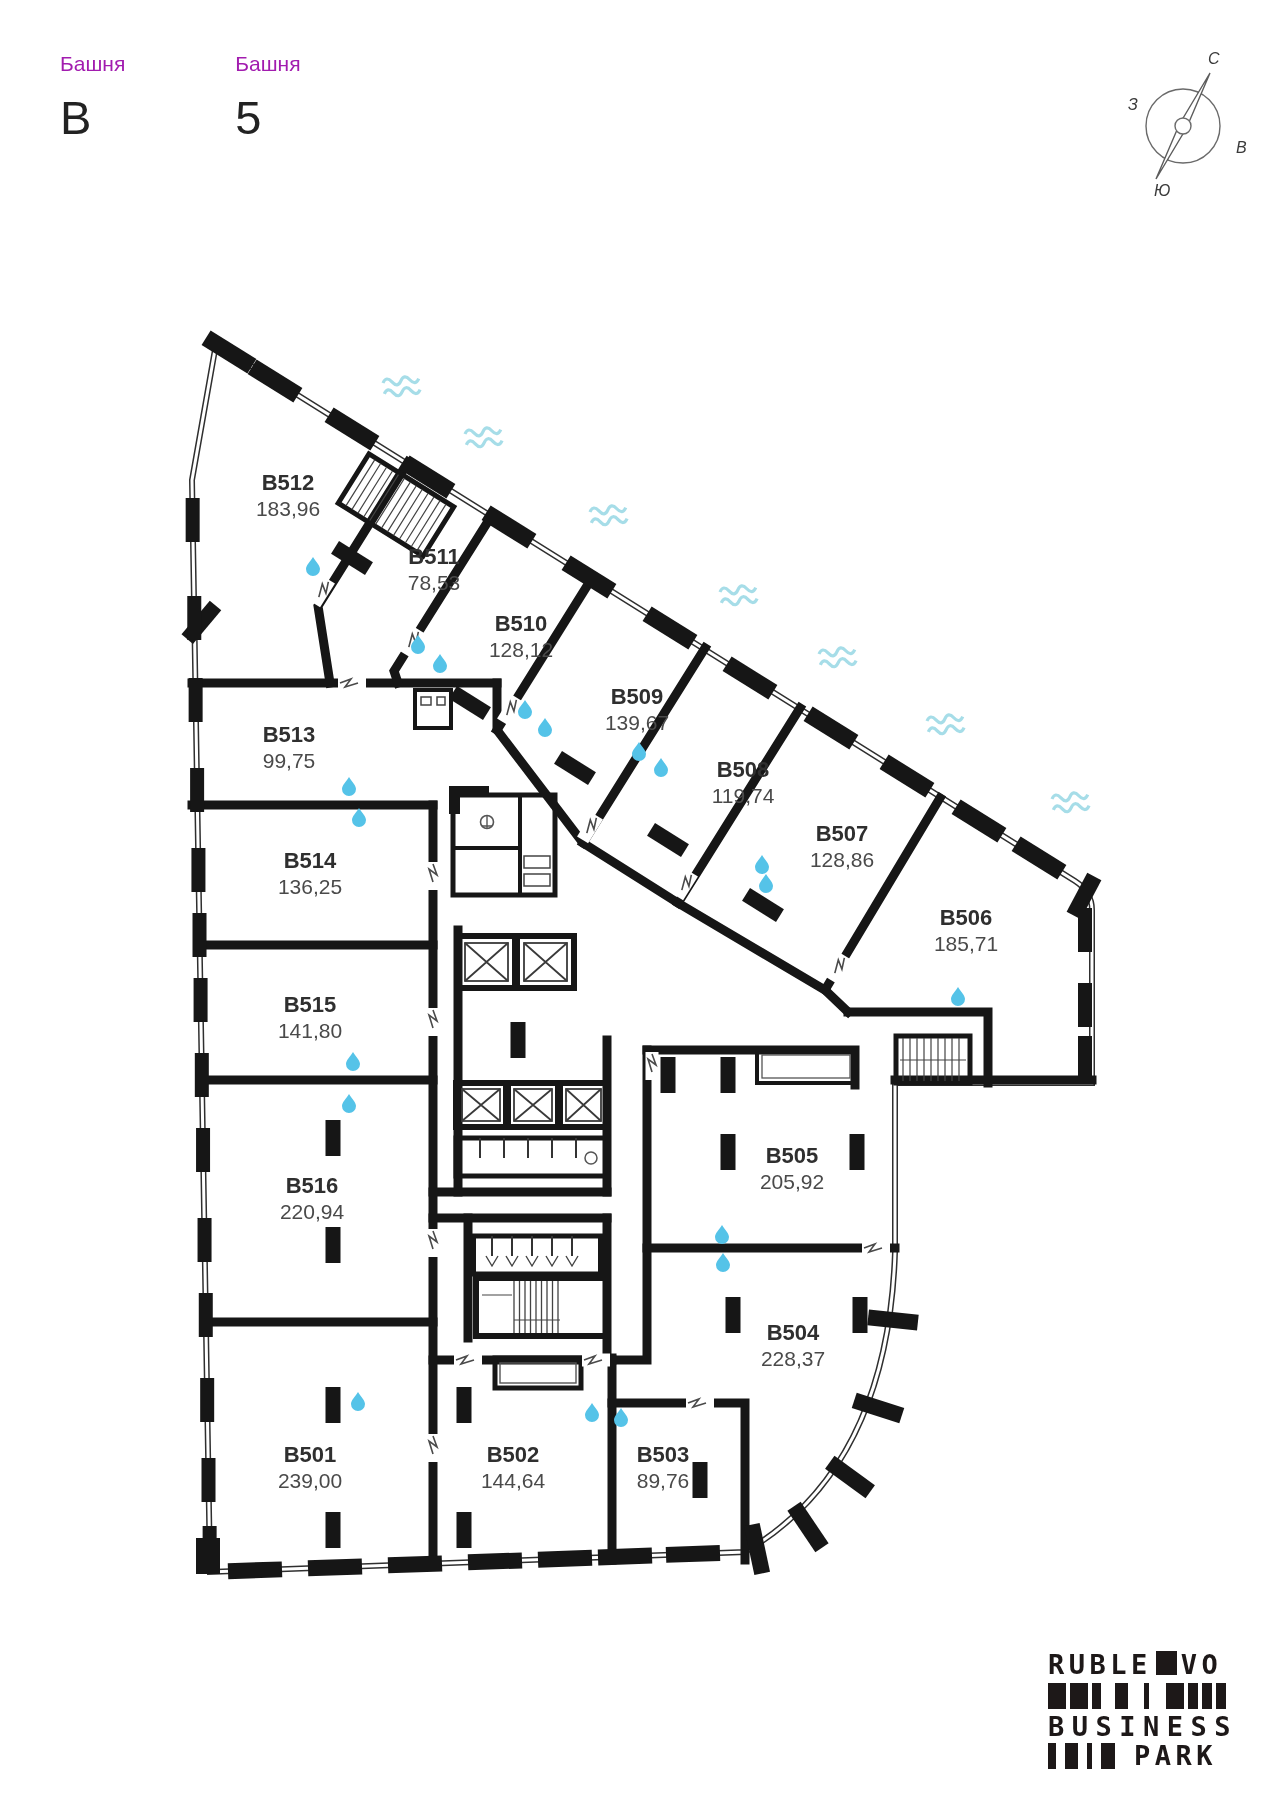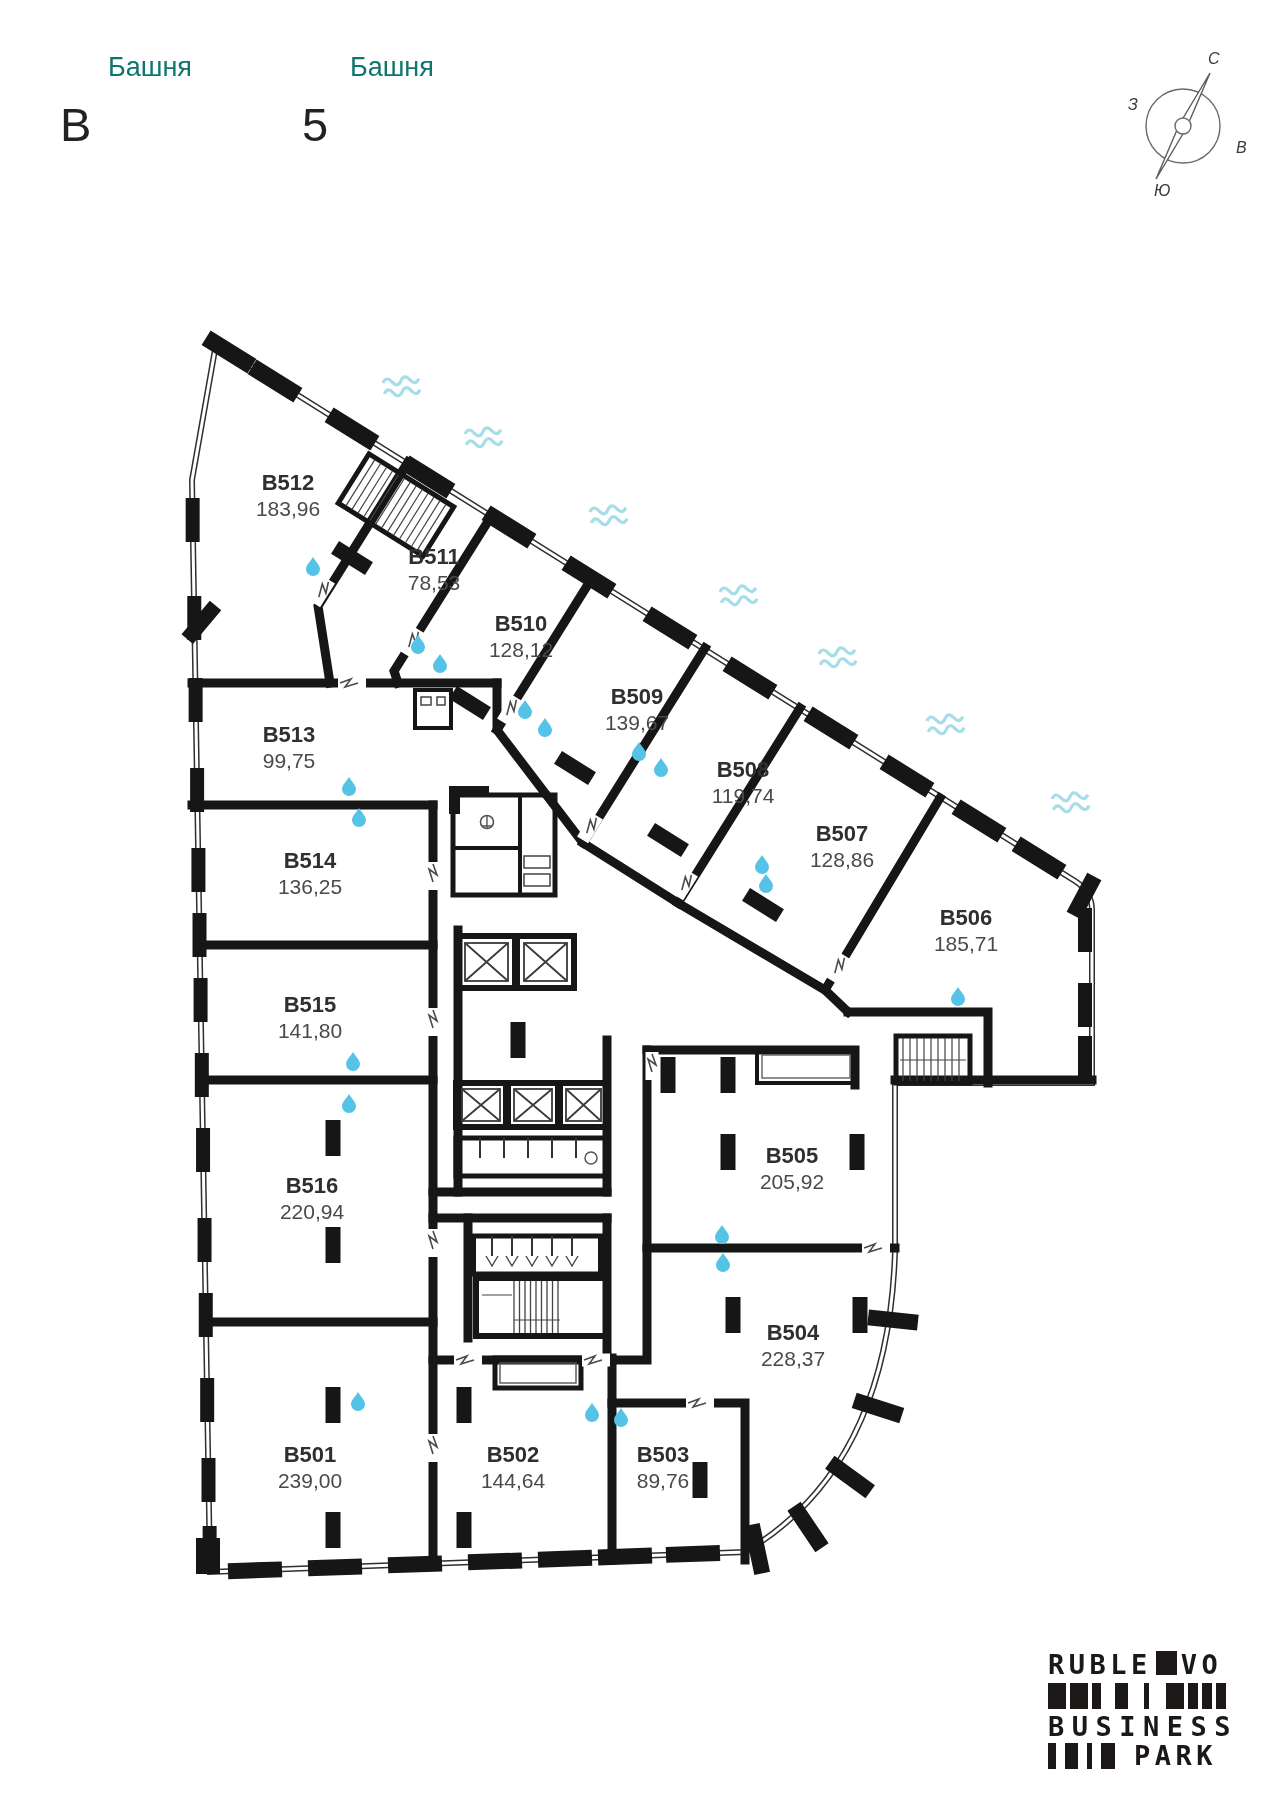--- a/index.html
+++ b/index.html
@@ -1,19 +1,19 @@
 <!DOCTYPE html>
 <html><head>
 <meta charset="utf-8">
 <style>
   html,body{margin:0;padding:0;background:#ffffff;}
   body{width:1280px;height:1810px;position:relative;font-family:"Liberation Sans",sans-serif;overflow:hidden;}
   .hdr{position:absolute;top:52px;left:60px;display:flex;gap:110px;color:#2e2e2e;}
   .hdr .cell{display:flex;flex-direction:column;}
-  .hdr .lab{font-size:27px;font-weight:400;color:#0f766e;margin-left:48px;}
+  .hdr .lab{font-size:21px;font-weight:400;color:#a21caf;}
   .hdr .val{font-size:47px;font-weight:500;margin-top:14px;color:#222;}
   #plan{position:absolute;left:0;top:0;}
   #compass{position:absolute;left:1118px;top:38px;}
   #compass text{font-size:16px;fill:#3a3a3a;font-style:italic;}
   .logo{position:absolute;left:1048px;top:1650px;width:198px;color:#1d1818;
         font-family:"DejaVu Sans Mono","Liberation Mono",monospace;}
   .logo .trow{font-size:27px;font-weight:bold;letter-spacing:4.5px;line-height:29px;display:flex;align-items:center;white-space:nowrap;}
   .logo .trow.bus{letter-spacing:7.5px;}
   .logo .brow{display:flex;align-items:center;height:26px;margin:4px 0 3px 0;}
   .logo .blk{background:#1d1818;height:26px;display:inline-block;}

